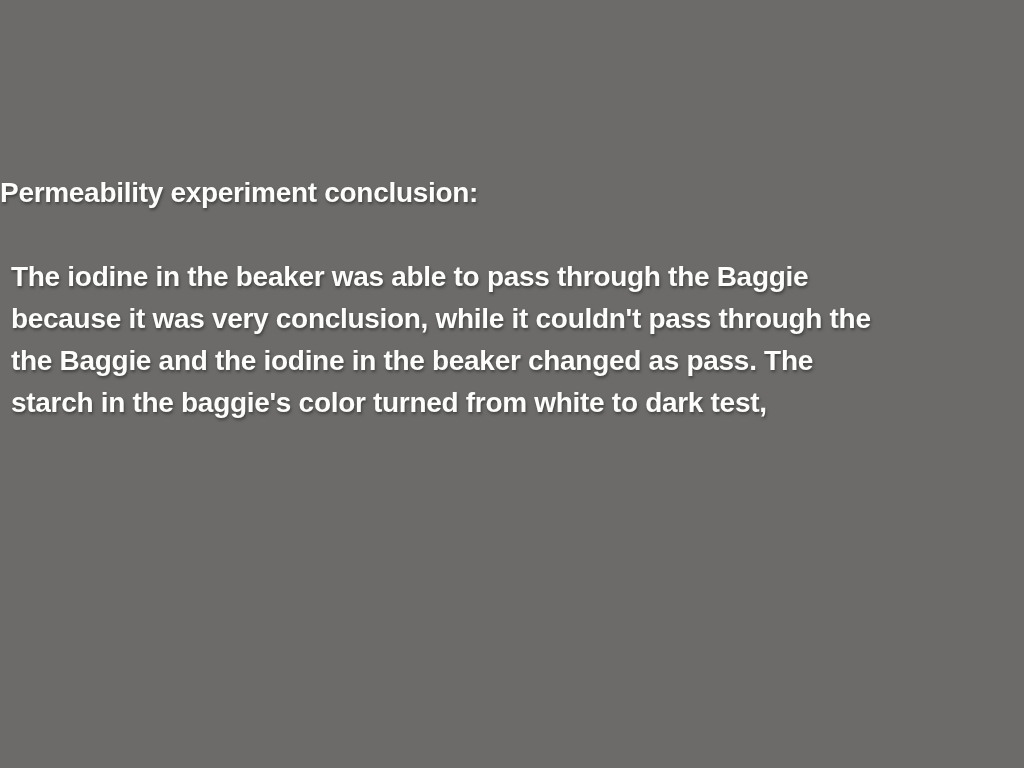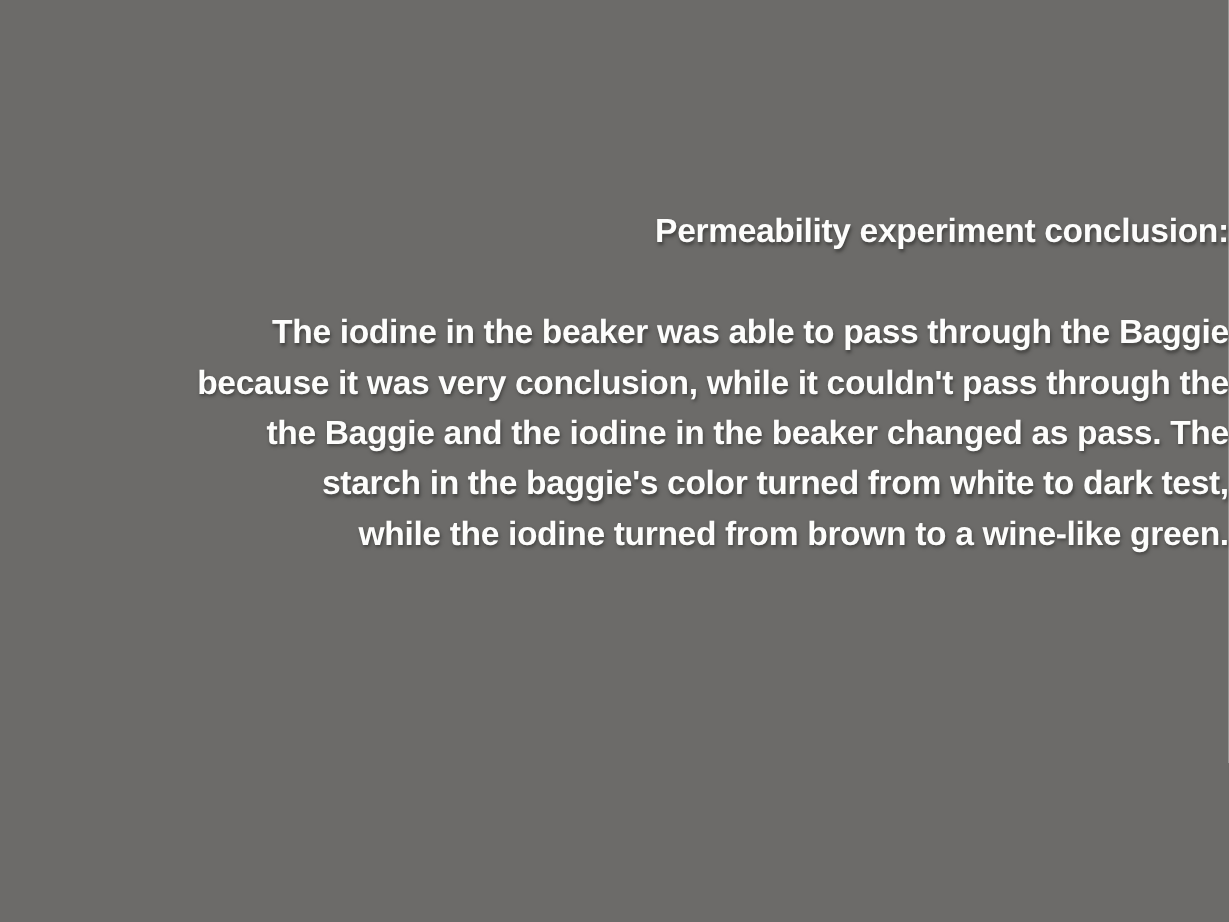--- a/index.html
+++ b/index.html
@@ -12,44 +12,44 @@
     height: 768px;
     background: var(--slide-bg, #6c6b69);
     overflow: hidden;
     font-family: "Liberation Sans", sans-serif;
   }
   .text-block {
     position: absolute;
     top: 172px;
     left: 0;
     right: 0;
-    text-align: right;
+    text-align: left;
     color: var(--slide-fg, #fdfdfc);
     font-weight: bold;
     font-size: 28px;
     line-height: 42px;
     letter-spacing: -0.3px;
     text-shadow: 1px 2px 3px rgba(30, 30, 28, 0.55);
   }
   .slide-title {
     margin: 0 0 42px 0; 
     font-size: 28px;
     font-weight: bold;
   }
   .body-line {
     white-space: nowrap;
+    padding-left: 11px;
   }
 </style>
 </head>
 <body>
 
 <div class="slide">
   <div class="text-block">
     <h1 class="slide-title">Permeability experiment conclusion:</h1>
     <div class="slide-body">
       <div class="body-line">The iodine in the beaker was able to pass through the Baggie</div>
       <div class="body-line">because it was very conclusion, while it couldn't pass through the</div>
       <div class="body-line">the Baggie and the iodine in the beaker changed as pass. The</div>
       <div class="body-line">starch in the baggie's color turned from white to dark test,</div>
-      <div class="body-line">while the iodine turned from brown to a wine-like green.</div>
     </div>
   </div>
 </div>
 
 </body></html>

